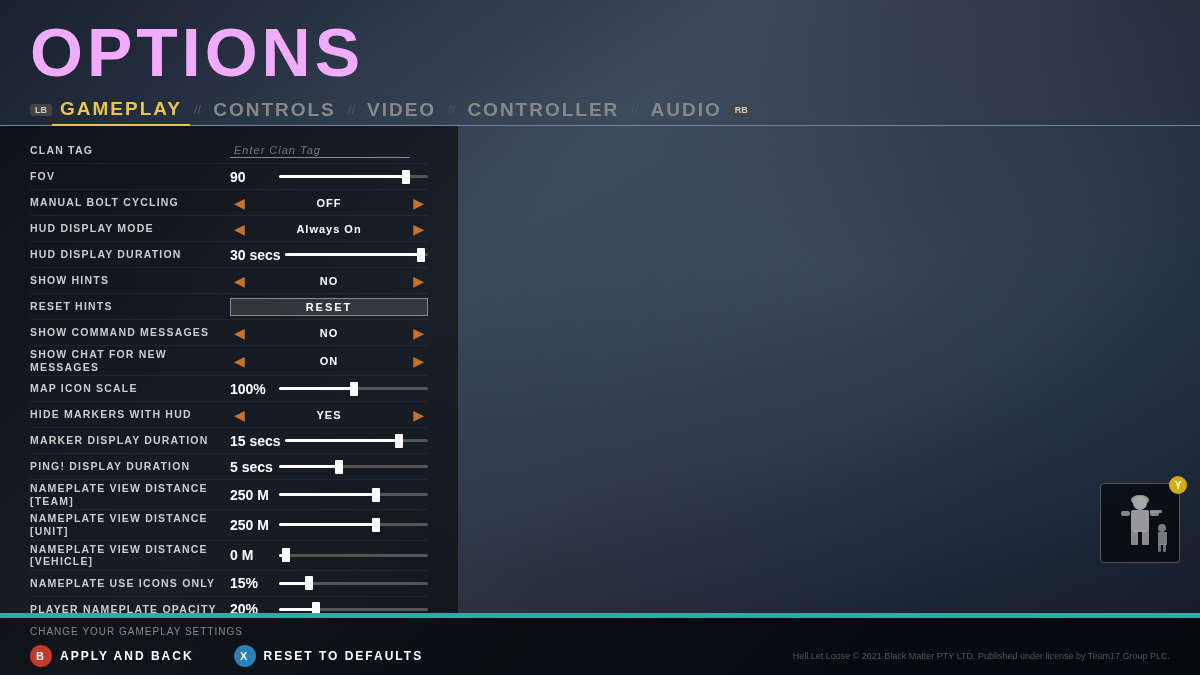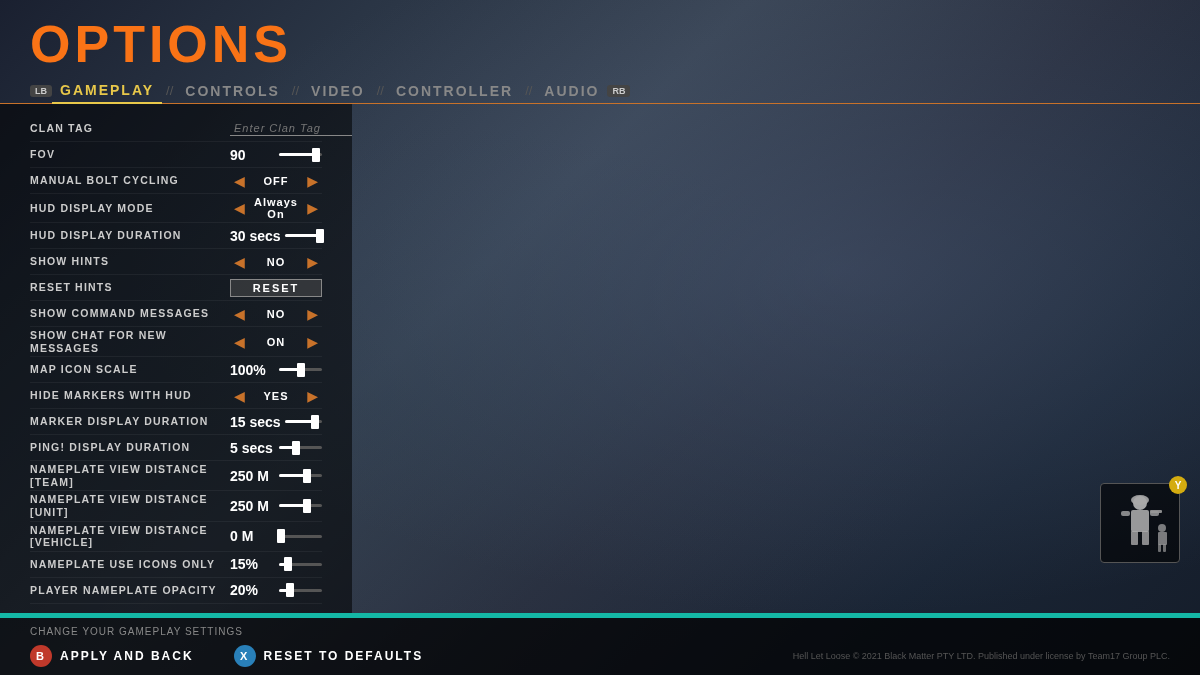--- a/index.html
+++ b/index.html
@@ -45,24 +45,24 @@
       display: flex;
       flex-direction: column;
     }
 
     
     .header {
       padding: 18px 30px 0 30px;
     }
 
     .title {
-      font-size: 52px;
+      font-size: 68px;
       font-weight: 900;
       letter-spacing: 4px;
-      color: #f97316;
+      color: #f0abfc;
       text-transform: uppercase;
       line-height: 1;
       font-family: 'Arial Black', Arial, sans-serif;
     }
 
     .version {
       font-size: 10px;
       color: #888;
       margin-top: 2px;
       letter-spacing: 1px;
@@ -71,21 +71,21 @@
     
     .nav-tabs {
       display: flex;
       align-items: center;
       padding: 8px 34px 0 30px;
       border-bottom: 1px solid #c8722a;
       gap: 0;
     }
 
     .nav-tab {
-      font-size: 14px;
+      font-size: 19px;
       font-weight: 700;
       letter-spacing: 2px;
       text-transform: uppercase;
       color: #888;
       cursor: pointer;
       padding: 4px 8px;
       display: flex;
       align-items: center;
       gap: 6px;
     }
@@ -116,21 +116,21 @@
 
     
     .main {
       display: flex;
       flex: 1;
       overflow: hidden;
     }
 
     
     .settings-panel {
-      width: 352px;
+      width: 458px;
       flex-shrink: 0;
       padding: 12px 30px;
       overflow-y: auto;
       background: rgba(0,0,0,0.55);
     }
 
     .setting-row {
       display: flex;
       align-items: center;
       min-height: 26px;

